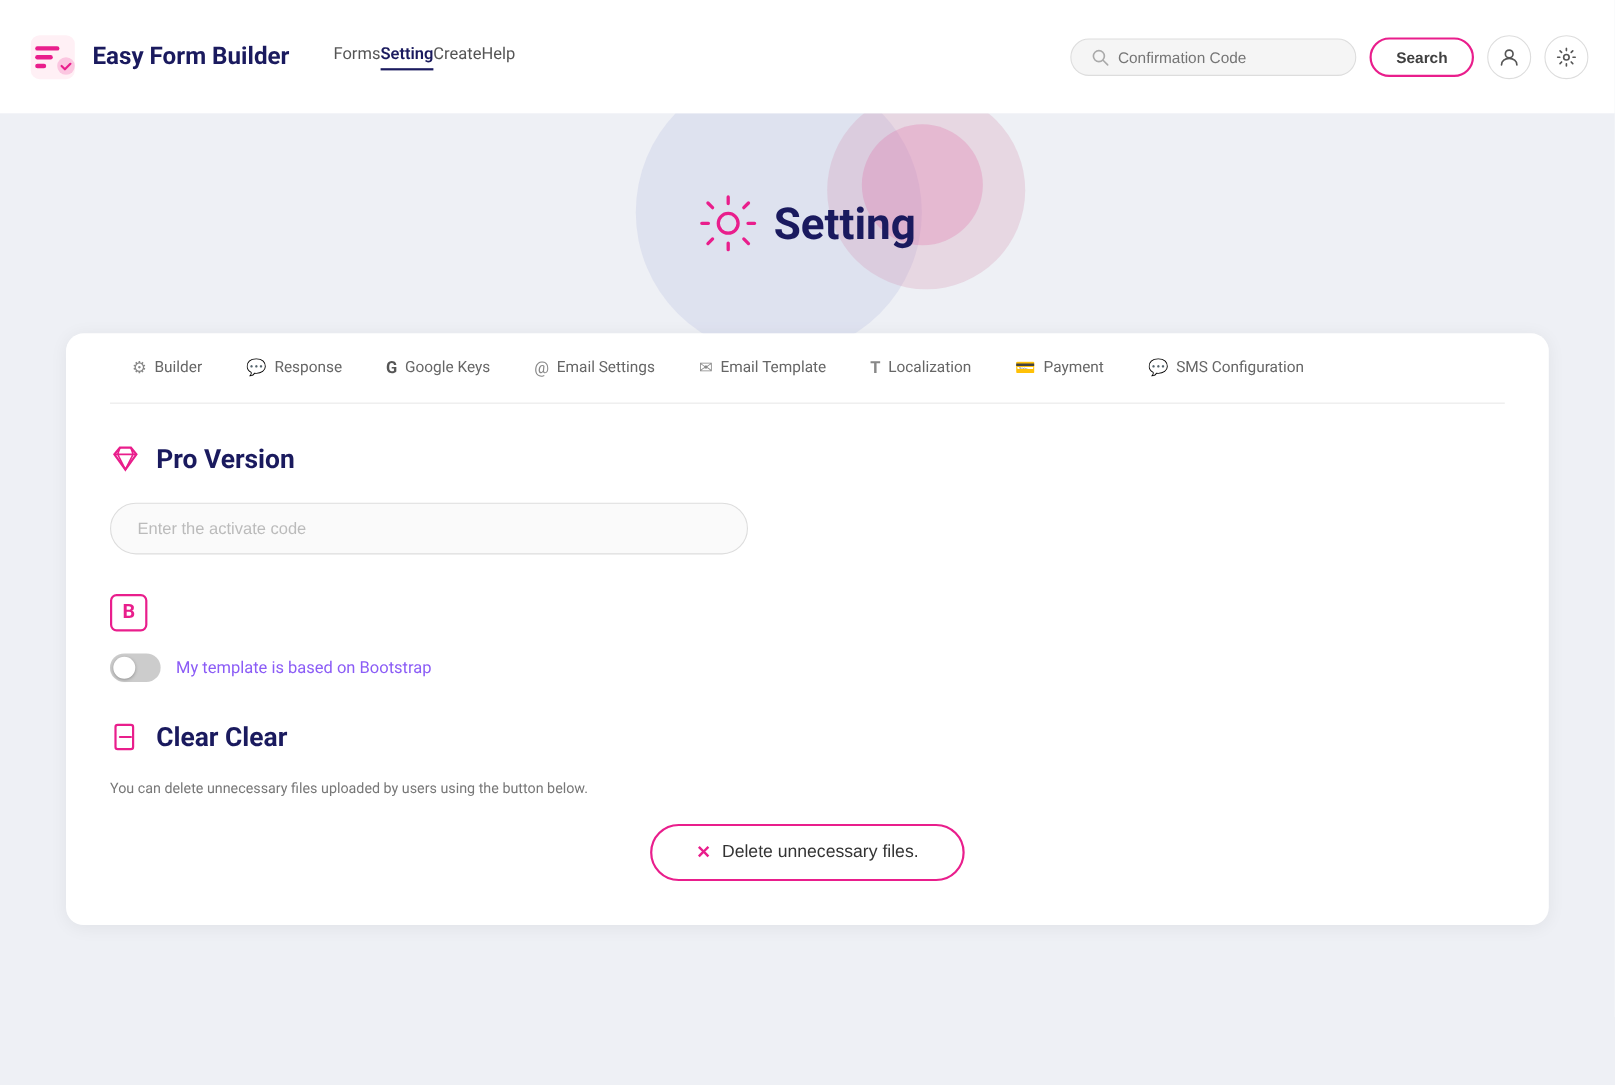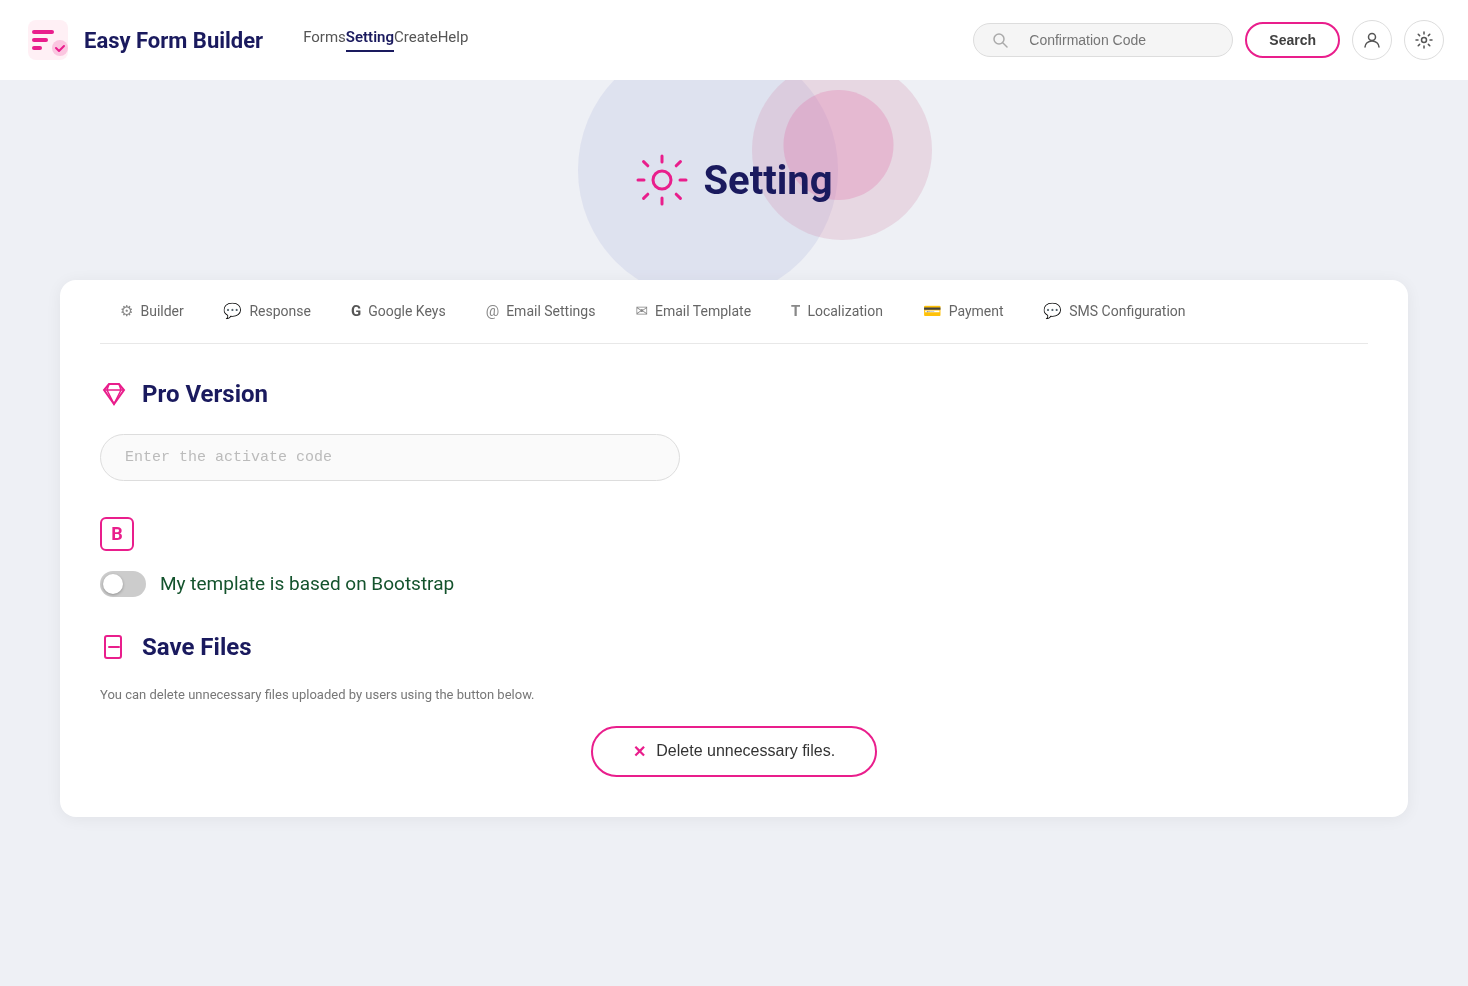--- a/index.html
+++ b/index.html
@@ -8,21 +8,21 @@
       background: #eef0f5;
       min-height: 986px;
       width: 1468px;
     }
 
     
     .header {
       display: flex;
       align-items: center;
       padding: 0 24px;
-      height: 80px;
+      height: 103px;
       background: #fff;
       position: relative;
       z-index: 10;
     }
     .logo-wrap {
       display: flex;
       align-items: center;
       gap: 12px;
       margin-right: 40px;
     }
@@ -57,21 +57,21 @@
       align-items: center;
       gap: 12px;
     }
     .search-input-wrap {
       display: flex;
       align-items: center;
       background: #f5f5f5;
       border: 1.5px solid #ddd;
       border-radius: 24px;
       padding: 8px 18px;
-      gap: 21px;
+      gap: 8px;
       width: 260px;
     }
     .search-input-wrap input {
       border: none;
       background: transparent;
       outline: none;
       font-size: 14px;
       color: #999;
       width: 100%;
     }
@@ -233,21 +233,20 @@
     
     .activate-input {
       width: 580px;
       border: 1.5px solid #ddd;
       border-radius: 30px;
       padding: 14px 24px;
       font-size: 15px;
       color: #aaa;
       outline: none;
       background: #fafafa;
-      font-family: Liberation Mono, monospace;
     }
     .activate-input::placeholder { color: #bbb; }
 
     
     .warning-text {
       color: #e53935;
       font-size: 14px;
       margin-bottom: 18px;
     }
 
@@ -272,22 +271,22 @@
       width: 20px;
       height: 20px;
       border-radius: 50%;
       background: #fff;
       top: 3px;
       left: 3px;
       box-shadow: 0 1px 3px rgba(0,0,0,0.3);
       transition: left 0.2s;
     }
     .toggle-label {
-      font-size: 19px;
-      color: #14532d;
+      font-size: 15px;
+      color: #8b5cf6;
     }
 
     
     .clear-desc {
       font-size: 13px;
       color: #777;
       margin-bottom: 24px;
     }
     .delete-btn-wrap {
       display: flex;
@@ -459,21 +458,21 @@
     </div>
 
     <div class="section">
       <div class="section-title">
         <span class="section-icon-file">
           <svg width="28" height="28" viewBox="0 0 28 28" fill="none">
             <rect x="5" y="3" width="16" height="22" rx="2" stroke="#e91e8c" stroke-width="2"></rect>
             <line x1="9" y1="14" x2="19" y2="14" stroke="#e91e8c" stroke-width="2" stroke-linecap="round"></line>
           </svg>
         </span>
-        <span class="section-title-text">Save Files</span>
+        <span class="section-title-text">Clear Clear</span>
       </div>
       <p class="clear-desc">You can delete unnecessary files uploaded by users using the button below.</p>
       <div class="delete-btn-wrap">
         <button class="delete-btn">
           <span class="delete-btn-x">✕</span>
           <span>Delete unnecessary files.</span>
         </button>
       </div>
     </div>
 

